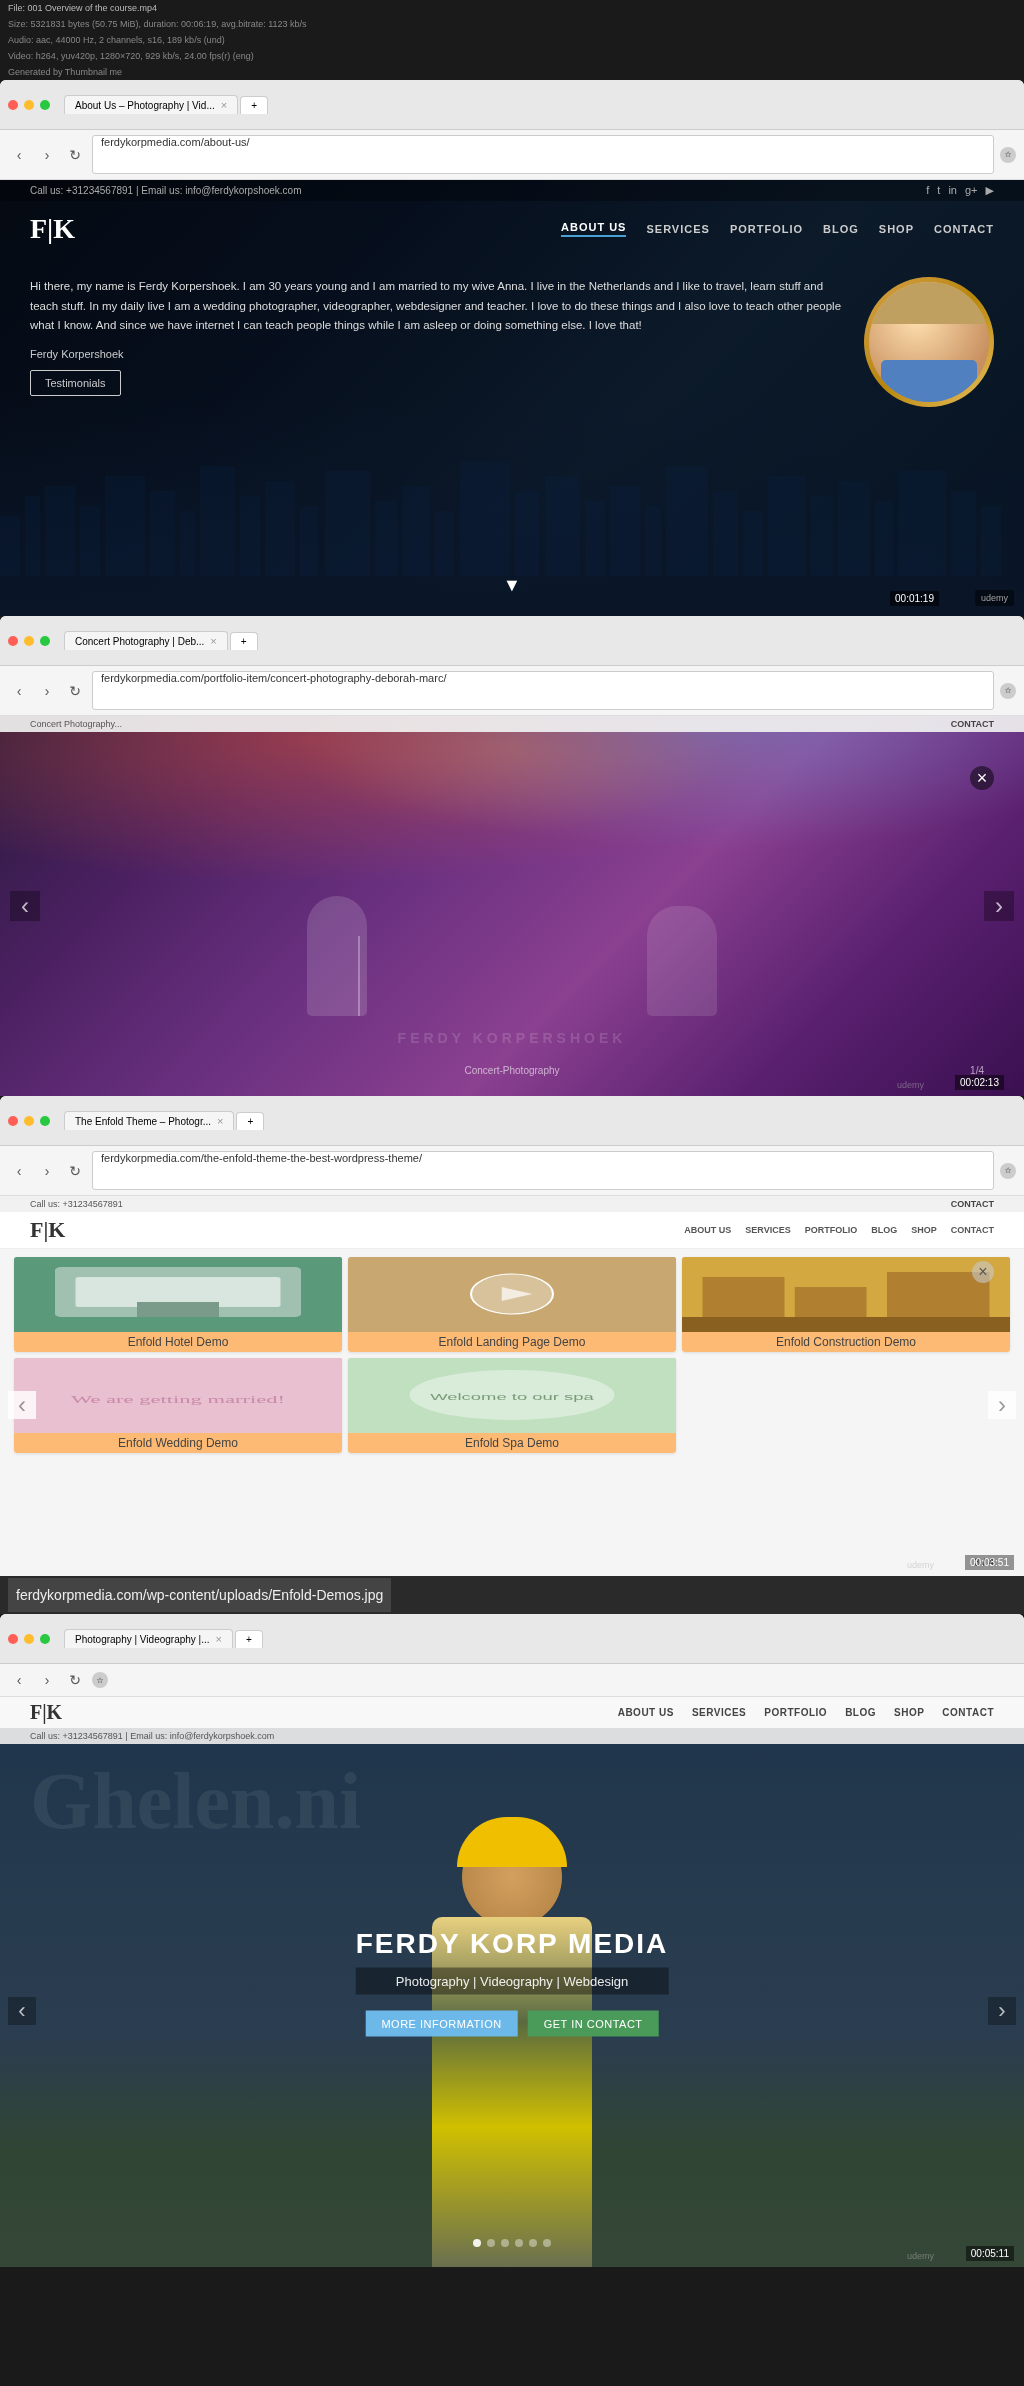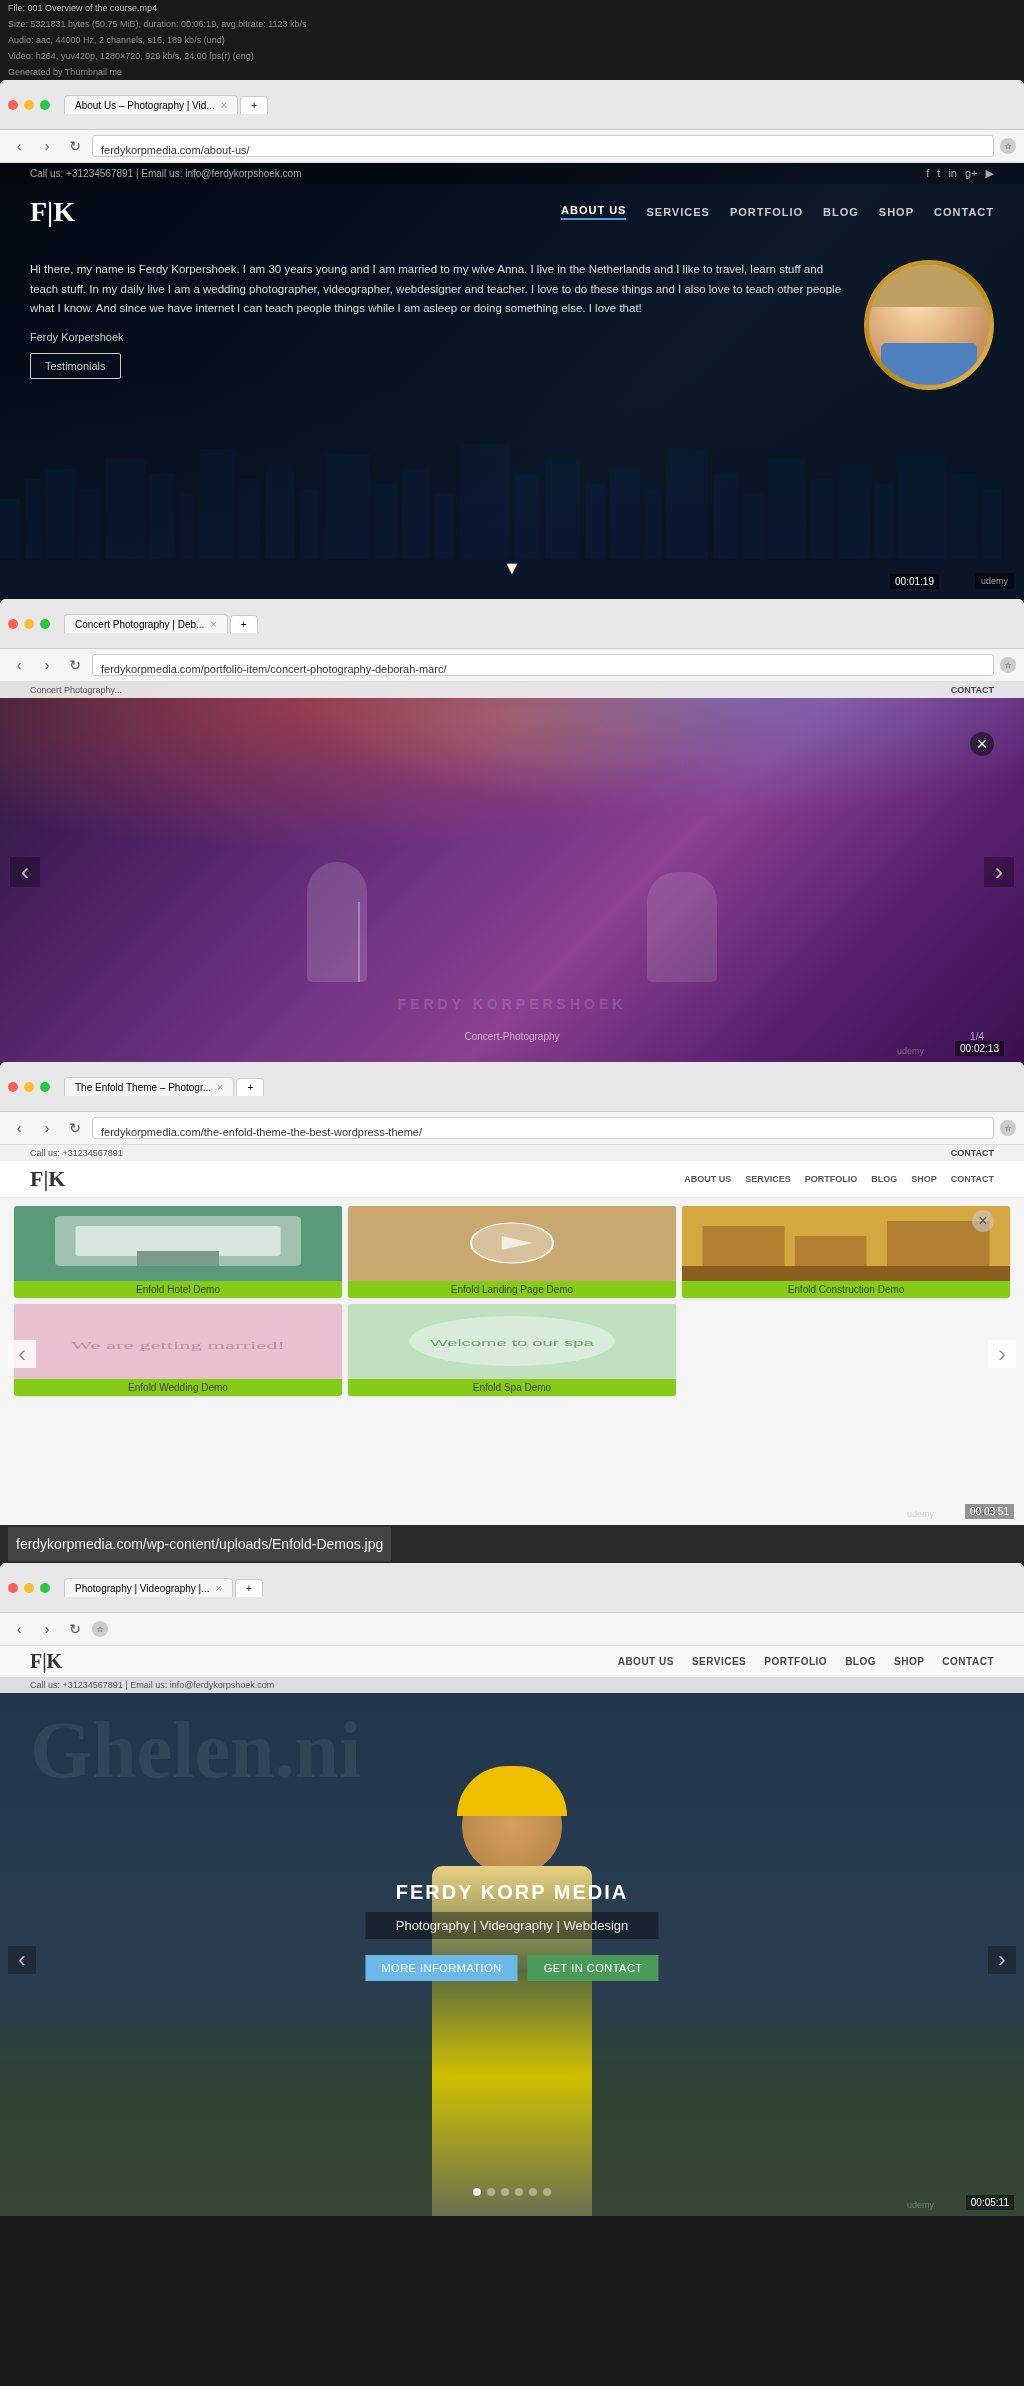--- a/index.html
+++ b/index.html
@@ -63,29 +63,29 @@
       width: 22px; height: 22px;
       border: none;
       background: none;
       cursor: pointer;
       font-size: 14px;
       color: #555;
       display: flex; align-items: center; justify-content: center;
     }
     .address-bar {
       flex: 1;
-      height: 22px;
+      height: 39px;
       background: #fff;
       border: 1px solid #ccc;
       border-radius: 3px;
       padding: 0 8px;
       font-size: 11px;
       color: #333;
       display: flex;
-      align-items: flex-end;
+      align-items: flex-start;
     }
     .browser-actions {
       display: flex; gap: 4px;
     }
     .browser-action-btn {
       width: 16px; height: 16px;
       border-radius: 50%;
       background: #ccc;
       font-size: 8px;
       display: flex; align-items: center; justify-content: center;
@@ -348,24 +348,24 @@
       background: linear-gradient(135deg, #e8c0d0, #c8a0b0, #a88090);
     }
     .thumb-spa {
       background: linear-gradient(135deg, #d0e8d0, #a0c8a0, #80a880);
     }
     .thumb-church {
       background: linear-gradient(135deg, #f0e8d0, #d0c8a0, #b0a880);
     }
     .enfold-item-label {
       padding: 3px 6px;
-      font-size: 10px;
+      font-size: 12px;
       color: #444;
       text-align: center;
-      background: #84cc16;
+      background: #fdba74;
     }
     .enfold-page-counter {
       position: absolute;
       bottom: 8px;
       right: 30px;
       font-size: 10px;
       color: #666;
     }
     .enfold-nav-arrow {
       position: absolute;
@@ -451,21 +451,21 @@
     .hero-content {
       position: absolute;
       top: 50%;
       left: 50%;
       transform: translate(-50%, -50%);
       text-align: center;
       z-index: 10;
     }
     .hero-title {
       color: white;
-      font-size: 20px;
+      font-size: 28px;
       font-weight: bold;
       letter-spacing: 2px;
       text-transform: uppercase;
       margin-bottom: 8px;
     }
     .hero-subtitle {
       color: rgba(255,255,255,0.9);
       font-size: 13px;
       background: rgba(0,0,0,0.4);
       padding: 6px 16px;

